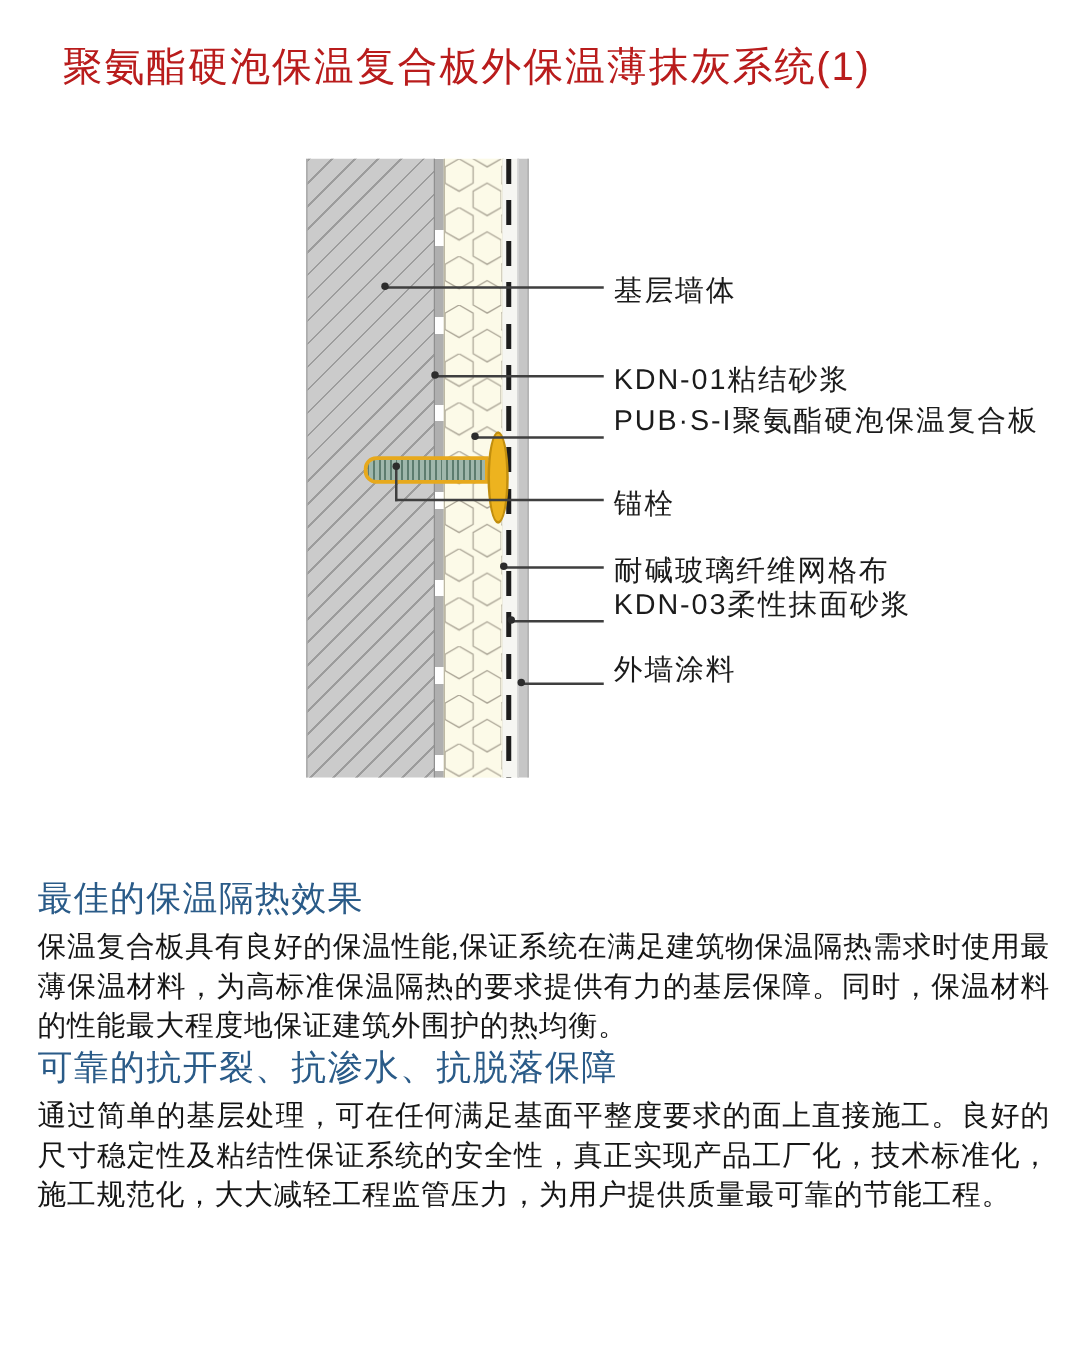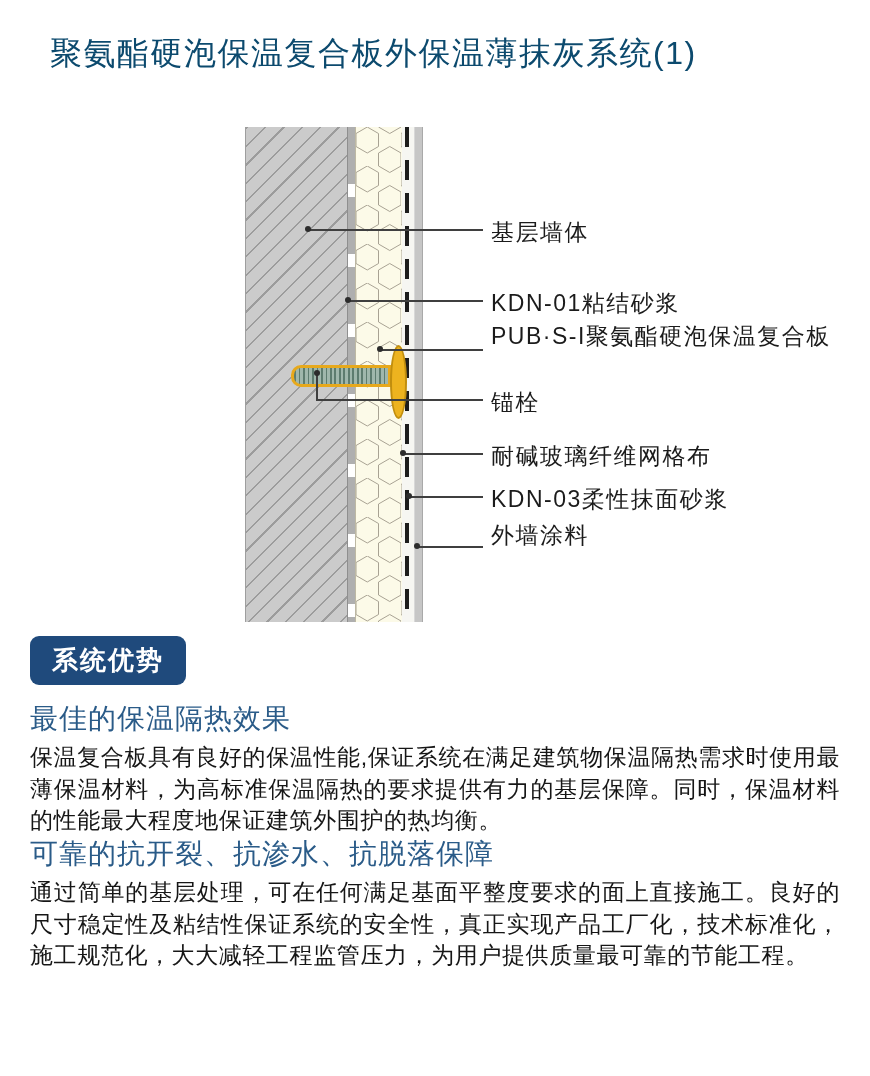--- a/index.html
+++ b/index.html
@@ -2,21 +2,21 @@
 <html><head>
 <meta charset="utf-8">
 <style>
   html,body { margin:0; padding:0; background:#ffffff; }
   .page {
     position:relative; width:870px; height:1076px; background:#ffffff;
     font-family:"Liberation Sans","DejaVu Sans",sans-serif; overflow:hidden;
   }
 
   
-  .title { position:absolute; left:50px; top:30px; color:#0c4a6e;
+  .title { position:absolute; left:50px; top:30px; color:#b91c1c;
            font-size:32px; line-height:47px; letter-spacing:1.5px; font-weight:500; }
 
   
   .layer { position:absolute; top:127px; height:495px; }
   .wall  { left:245px; width:102px; background:#cbcbcb;
            background-image:repeating-linear-gradient(135deg,#9c9c9c 0 1.6px,rgba(0,0,0,0) 1.6px 13px);
            border-left:1px solid #9e9e9e; }
   .adhesive { left:347px; width:8px;
            background:repeating-linear-gradient(180deg,#afafaf 0 57px,#ffffff 57px 70px);
            border-left:1px solid #8f8f8f; }
@@ -111,28 +111,27 @@
     <div class="leader-v" style="left:316px;top:372px;height:29px;"></div>
     <div class="leader" style="left:316px;top:399px;width:167px;"></div>
     <div class="dlabel" style="top:387px;">锚栓</div>
 
     <div class="ldot" style="left:400px;top:450px;"></div>
     <div class="leader" style="left:403px;top:453px;width:80px;"></div>
     <div class="dlabel" style="top:441px;">耐碱玻璃纤维网格布</div>
 
     <div class="ldot" style="left:406px;top:493px;"></div>
     <div class="leader" style="left:409px;top:496px;width:74px;"></div>
-    <div class="dlabel" style="top:484px;">KDN-03柔性抹面砂浆</div>
+    <div class="dlabel" style="top:468px;">KDN-03柔性抹面砂浆</div>
 
     <div class="ldot" style="left:414px;top:543px;"></div>
     <div class="leader" style="left:417px;top:546px;width:66px;"></div>
     <div class="dlabel" style="top:520px;">外墙涂料</div>
   </div>
 
-  <div class="badge">系统优势</div>
 
   <div class="section s1">
     <h3 class="sec-heading">最佳的保温隔热效果</h3>
     <p class="sec-body">保温复合板具有良好的保温性能,保证系统在满足建筑物保温隔热需求时使用最薄保温材料，为高标准保温隔热的要求提供有力的基层保障。同时，保温材料的性能最大程度地保证建筑外围护的热均衡。</p>
   </div>
 
   <div class="section s2">
     <h3 class="sec-heading">可靠的抗开裂、抗渗水、抗脱落保障</h3>
     <p class="sec-body">通过简单的基层处理，可在任何满足基面平整度要求的面上直接施工。良好的尺寸稳定性及粘结性保证系统的安全性，真正实现产品工厂化，技术标准化，施工规范化，大大减轻工程监管压力，为用户提供质量最可靠的节能工程。</p>
   </div>

